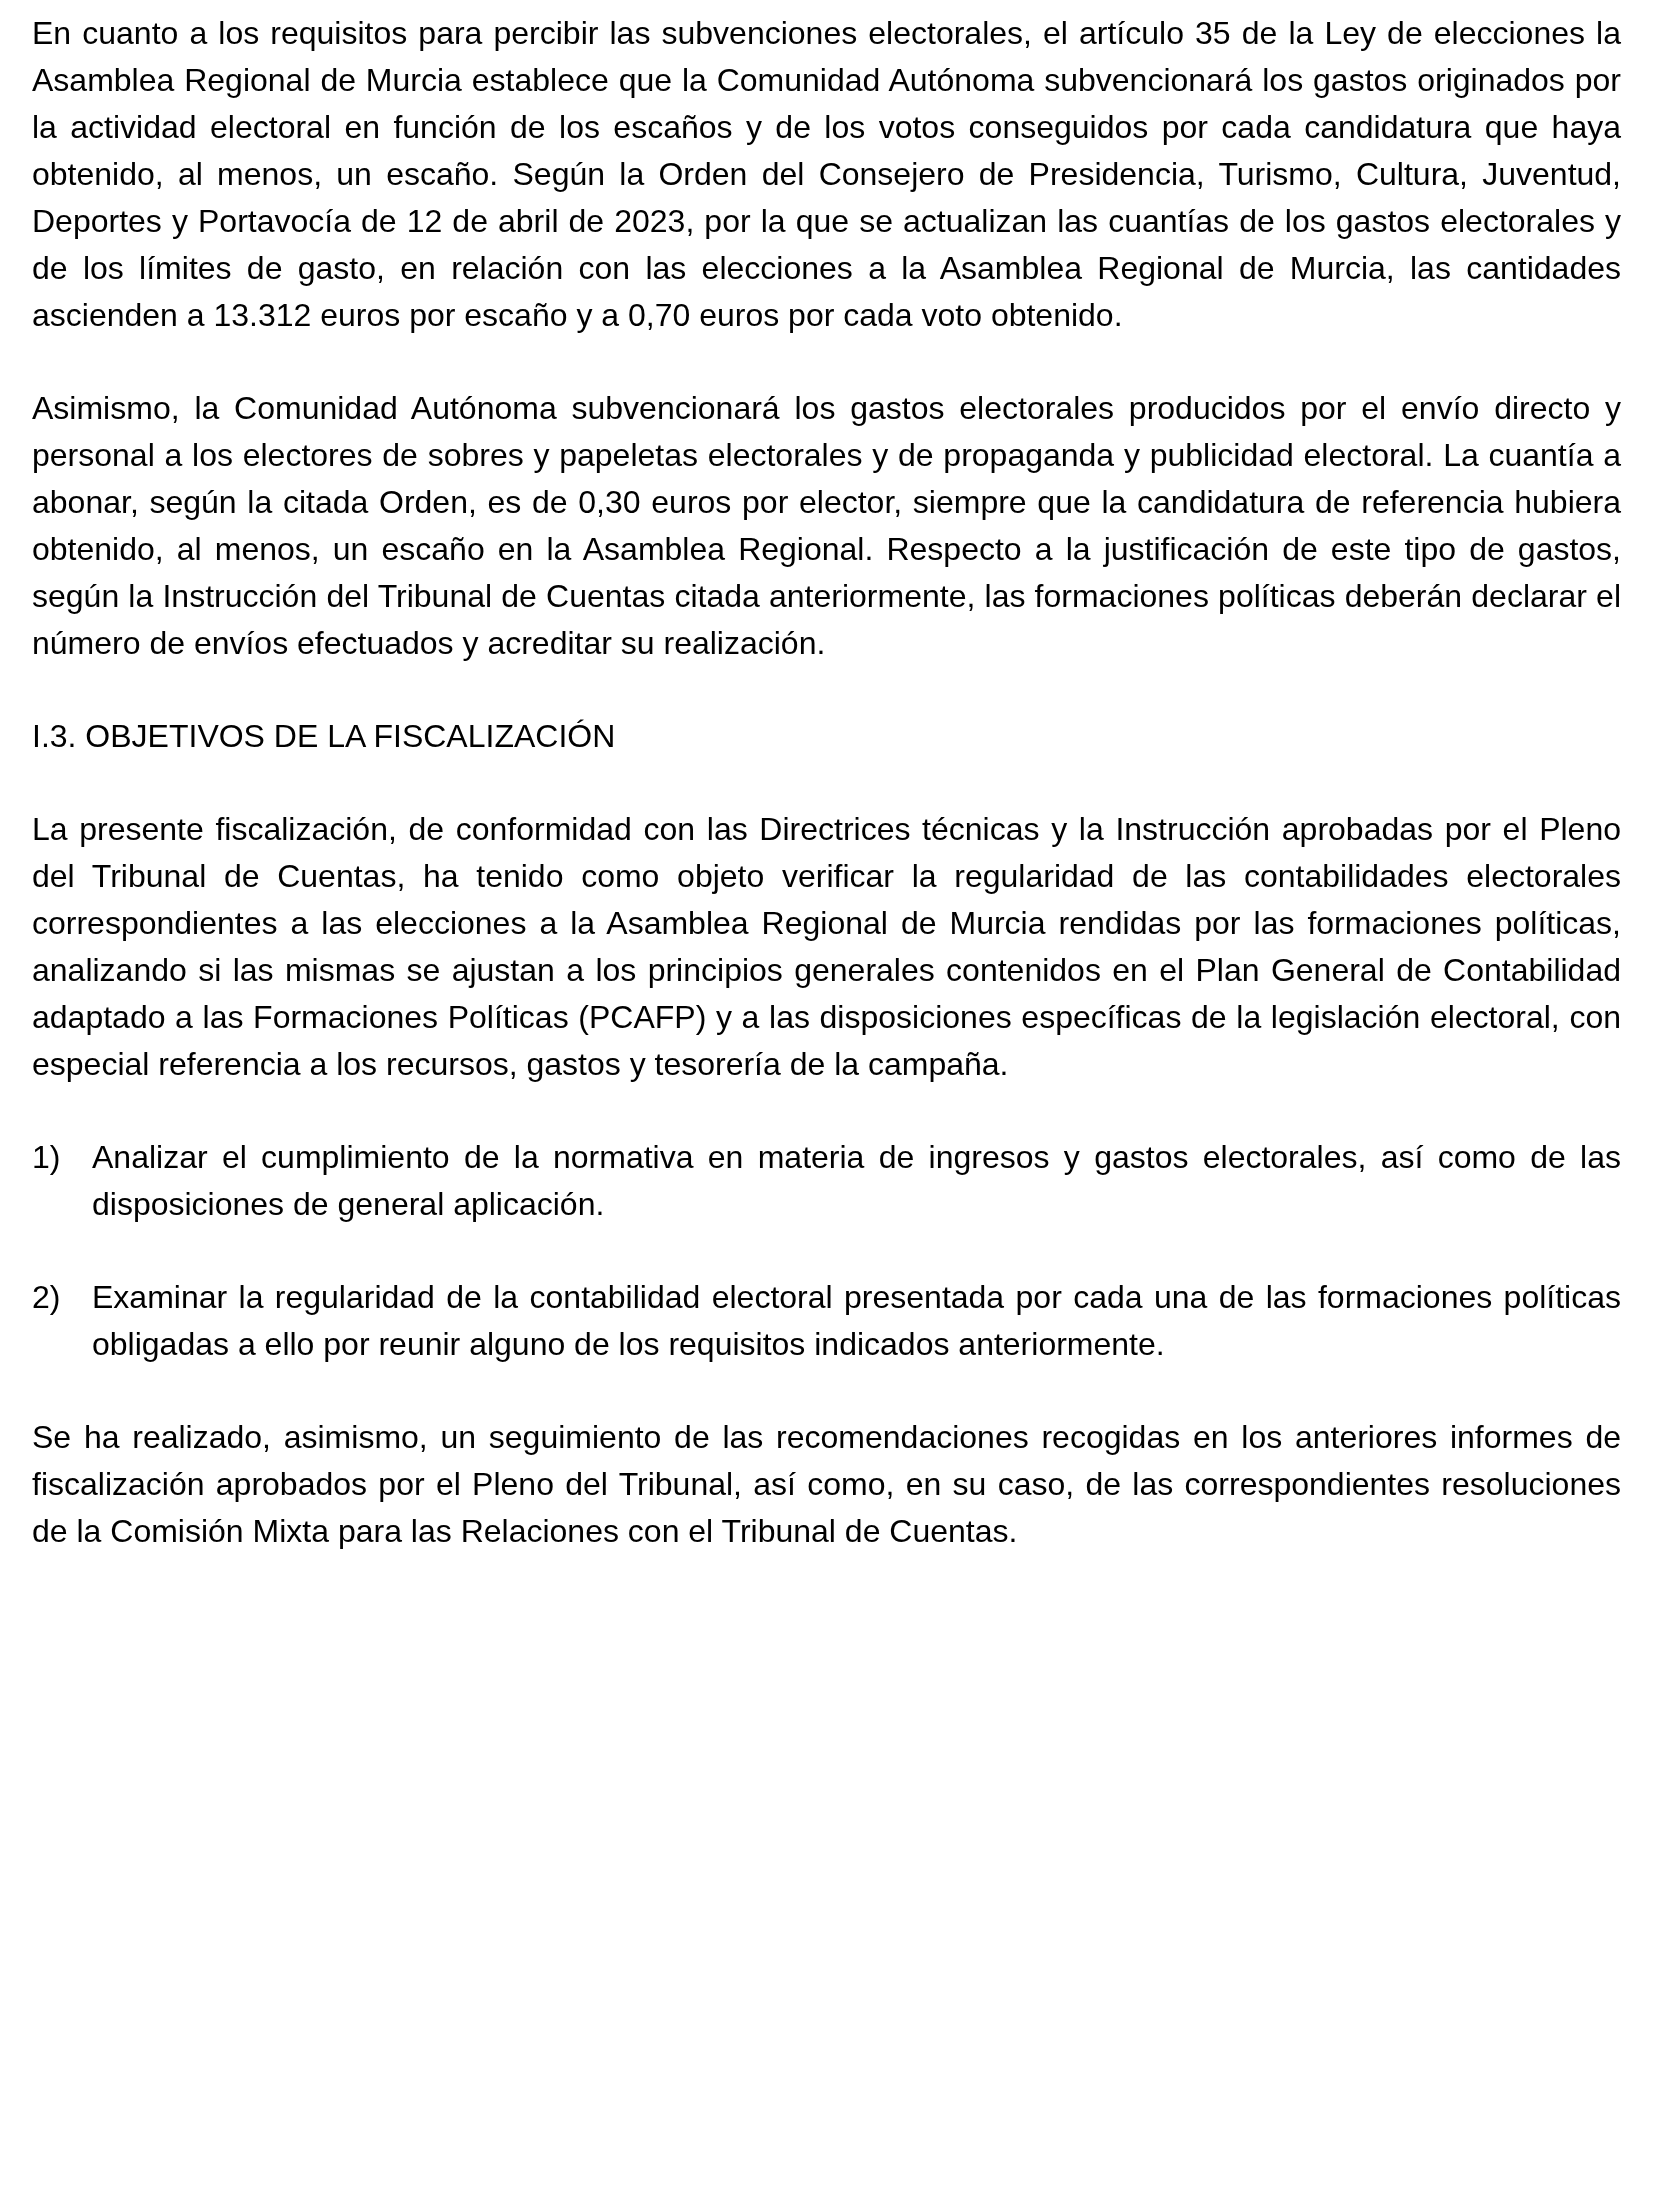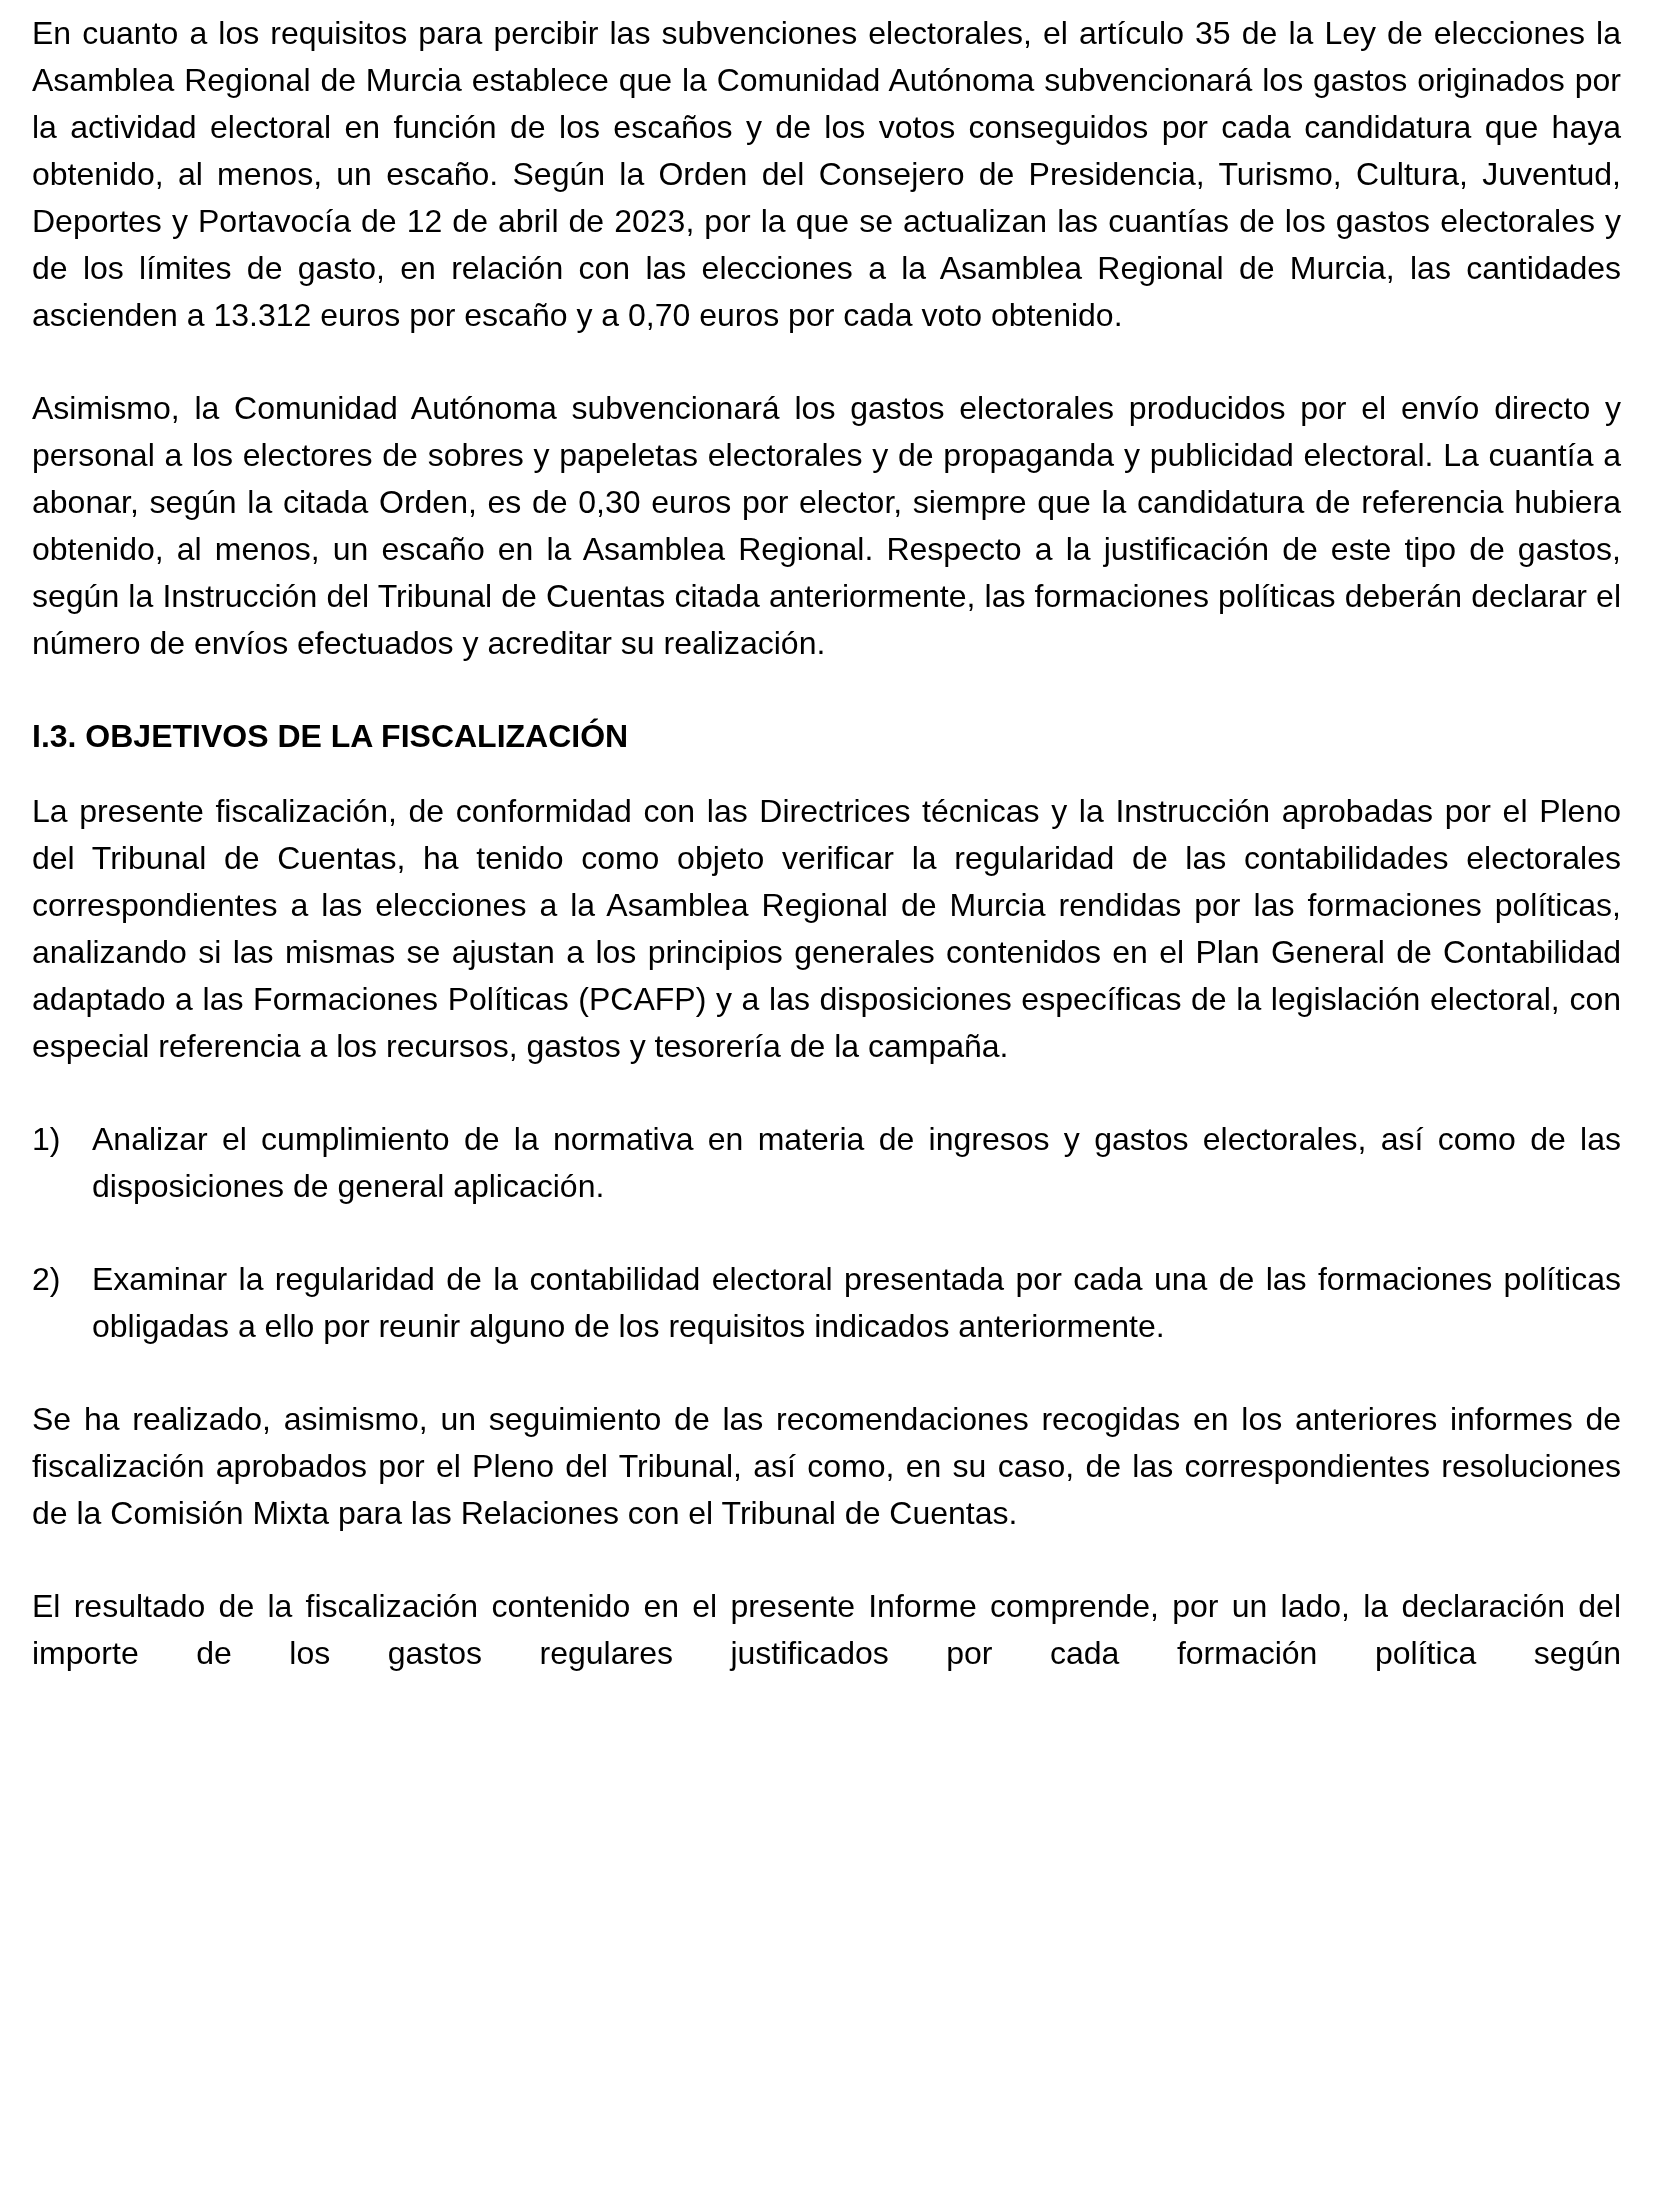--- a/index.html
+++ b/index.html
@@ -22,24 +22,24 @@
       width: 1589px;
     }
     p.para {
       margin: 0 0 46px 0;
       font-size: 32px;
       line-height: 47px;
       text-align: justify;
       text-align-last: left;
     }
     h2.section-heading {
-      margin: 0 0 28px 0;
+      margin: 0 0 46px 0;
       font-size: 32px;
       line-height: 47px;
-      font-weight: bold;
+      font-weight: normal;
     }
     .list-item {
       display: flex;
       margin: 0 0 46px 0;
       font-size: 32px;
       line-height: 47px;
     }
     .list-num {
       width: 60px;
       flex: 0 0 60px;
@@ -73,16 +73,15 @@
     <span class="list-text">Analizar el cumplimiento de la normativa en materia de ingresos y gastos electorales, así como de las disposiciones de general aplicación.</span>
   </div>
 
   <div class="list-item">
     <span class="list-num">2)</span>
     <span class="list-text">Examinar la regularidad de la contabilidad electoral presentada por cada una de las formaciones políticas obligadas a ello por reunir alguno de los requisitos indicados anteriormente.</span>
   </div>
 
   <p class="para">Se ha realizado, asimismo, un seguimiento de las recomendaciones recogidas en los anteriores informes de fiscalización aprobados por el Pleno del Tribunal, así como, en su caso, de las correspondientes resoluciones de la Comisión Mixta para las Relaciones con el Tribunal de Cuentas.</p>
 
-  <p class="para last">El resultado de la fiscalización contenido en el presente Informe comprende, por un lado, la declaración del importe de los gastos regulares justificados por cada formación política según</p>
 
 </div>
 
 
 </body></html>

